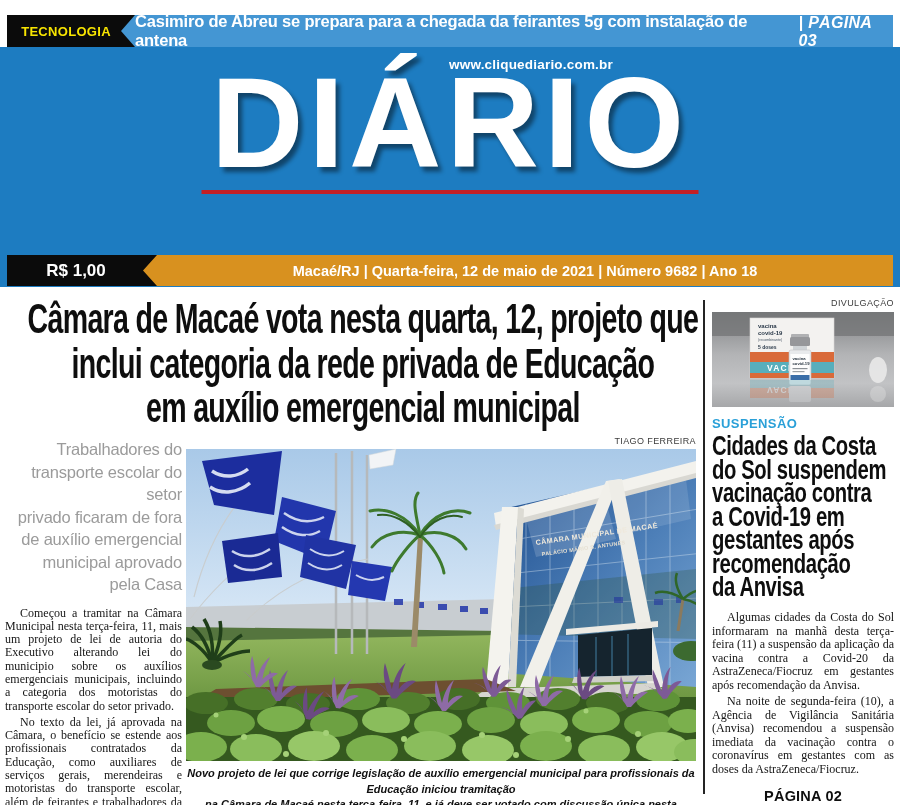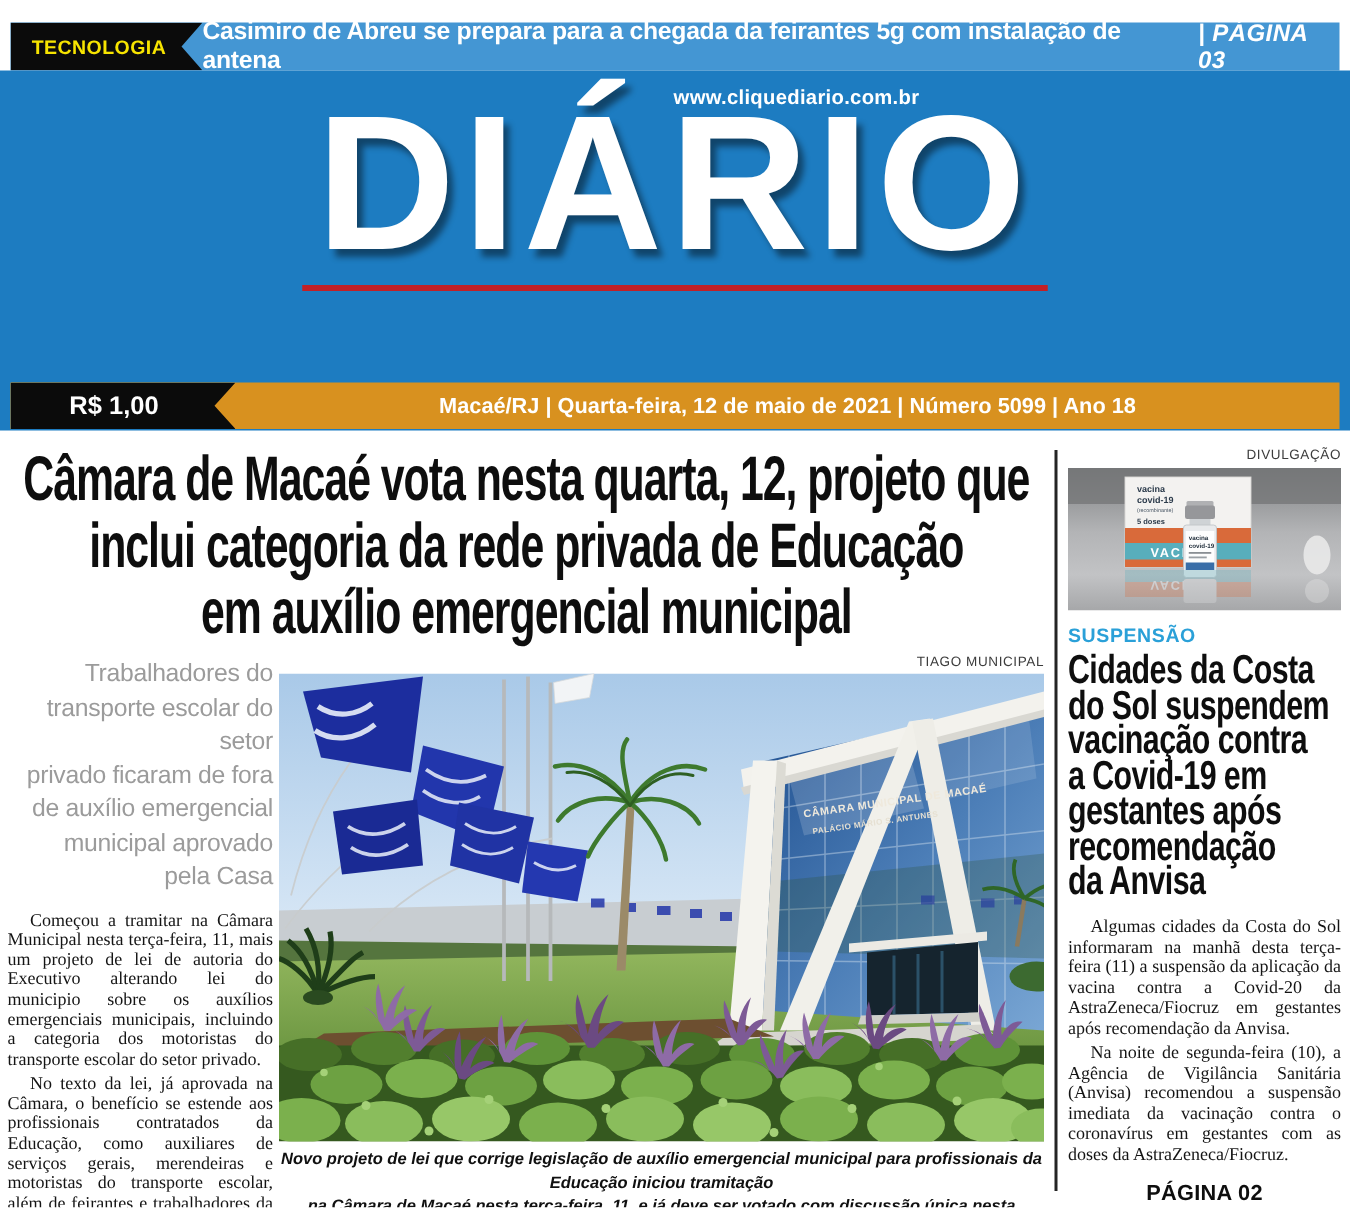--- a/index.html
+++ b/index.html
@@ -34,21 +34,21 @@
               text-shadow:3px 4px 3px rgba(0,0,0,.4); }
 
   
   .infobar { position:absolute; left:7px; top:255px; width:886px; height:31px; background:#d8911f; }
   .tag-price { width:150px; color:#ffffff; font-size:17px; padding-right:12px; }
   .infobar-text { position:absolute; left:150px; right:0; top:0; height:100%;
                   display:flex; align-items:center; justify-content:center;
                   color:#fff; font-weight:bold; font-size:14.5px; }
 
   
-  .main-headline { position:absolute; left:0; top:297px; width:702px; height:136px; overflow:visible; }
+  .main-headline { position:absolute; left:12px; top:297px; width:702px; height:136px; overflow:visible; }
   .main-headline h1 { width:1032px; transform:scaleX(0.68); transform-origin:0 0;
                       text-align:center; white-space:pre; color:#0e0e0e;
                       font-size:42px; line-height:44.5px; font-weight:bold; letter-spacing:-1px; }
 
   .vrule { position:absolute; left:703px; top:300px; width:2px; height:494px; background:#242424; }
 
   
   .left-col { position:absolute; left:5px; top:438px; width:177px; }
   .deck { text-align:right; white-space:pre-line; color:#9b9b9b;
           font-size:16.5px; line-height:22.5px; letter-spacing:-0.2px; }
@@ -92,21 +92,21 @@
     <div class="tag tag-top">TECNOLOGIA</div>
   </header>
 
   <div class="masthead">
     <div class="mast-url">www.cliquediario.com.br</div>
     <div class="mast-title">DIÁRIO</div>
     <div class="mast-rule"></div>
   </div>
 
   <div class="infobar">
-    <div class="infobar-text">Macaé/RJ  |  Quarta-feira, 12 de maio de 2021  |  Número 5099  |  Ano 18</div>
+    <div class="infobar-text">Macaé/RJ  |  Quarta-feira, 12 de maio de 2021  |  Número 9682  |  Ano 18</div>
     <div class="tag tag-price">R$ 1,00</div>
   </div>
 
   <div class="main-headline">
     <h1>Câmara de Macaé vota nesta quarta, 12, projeto que
 inclui categoria da rede privada de Educação
 em auxílio emergencial municipal</h1>
   </div>
 
   <div class="vrule"></div>
@@ -117,21 +117,21 @@
 privado ficaram de fora
 de auxílio emergencial
 municipal aprovado
 pela Casa</div>
     <p class="bodytext">Começou a tramitar na Câmara Municipal nesta terça-feira, 11, mais um projeto de lei de autoria do Executivo alterando lei do municipio sobre os auxílios emergenciais municipais, incluindo a categoria dos motoristas do transporte escolar do setor privado.</p>
     <p class="bodytext">No texto da lei, já aprovada na Câmara, o benefício se estende aos profissionais contratados da Educação, como auxiliares de serviços gerais, merendeiras e motoristas do transporte escolar, além de feirantes e trabalhadores da agricultura familiar.</p>
 
   </div>
 
   <div class="photo-area">
-    <div class="photo-credit">TIAGO MUNICIPAL</div>
+    <div class="photo-credit">TIAGO FERREIRA</div>
 
     <svg class="photo-frame" viewBox="0 0 510 312">
       <defs>
         <linearGradient id="skyG" x1="0" y1="0" x2="0" y2="1">
           <stop offset="0" stop-color="#a9c9e8"></stop>
             <stop offset="1" stop-color="#dfecf8"></stop>
         </linearGradient>
         <linearGradient id="glassG" x1="0" y1="0" x2="1" y2="1">
           <stop offset="0" stop-color="#1c4c8c"></stop>
             <stop offset="0.55" stop-color="#4d7fb8"></stop>

